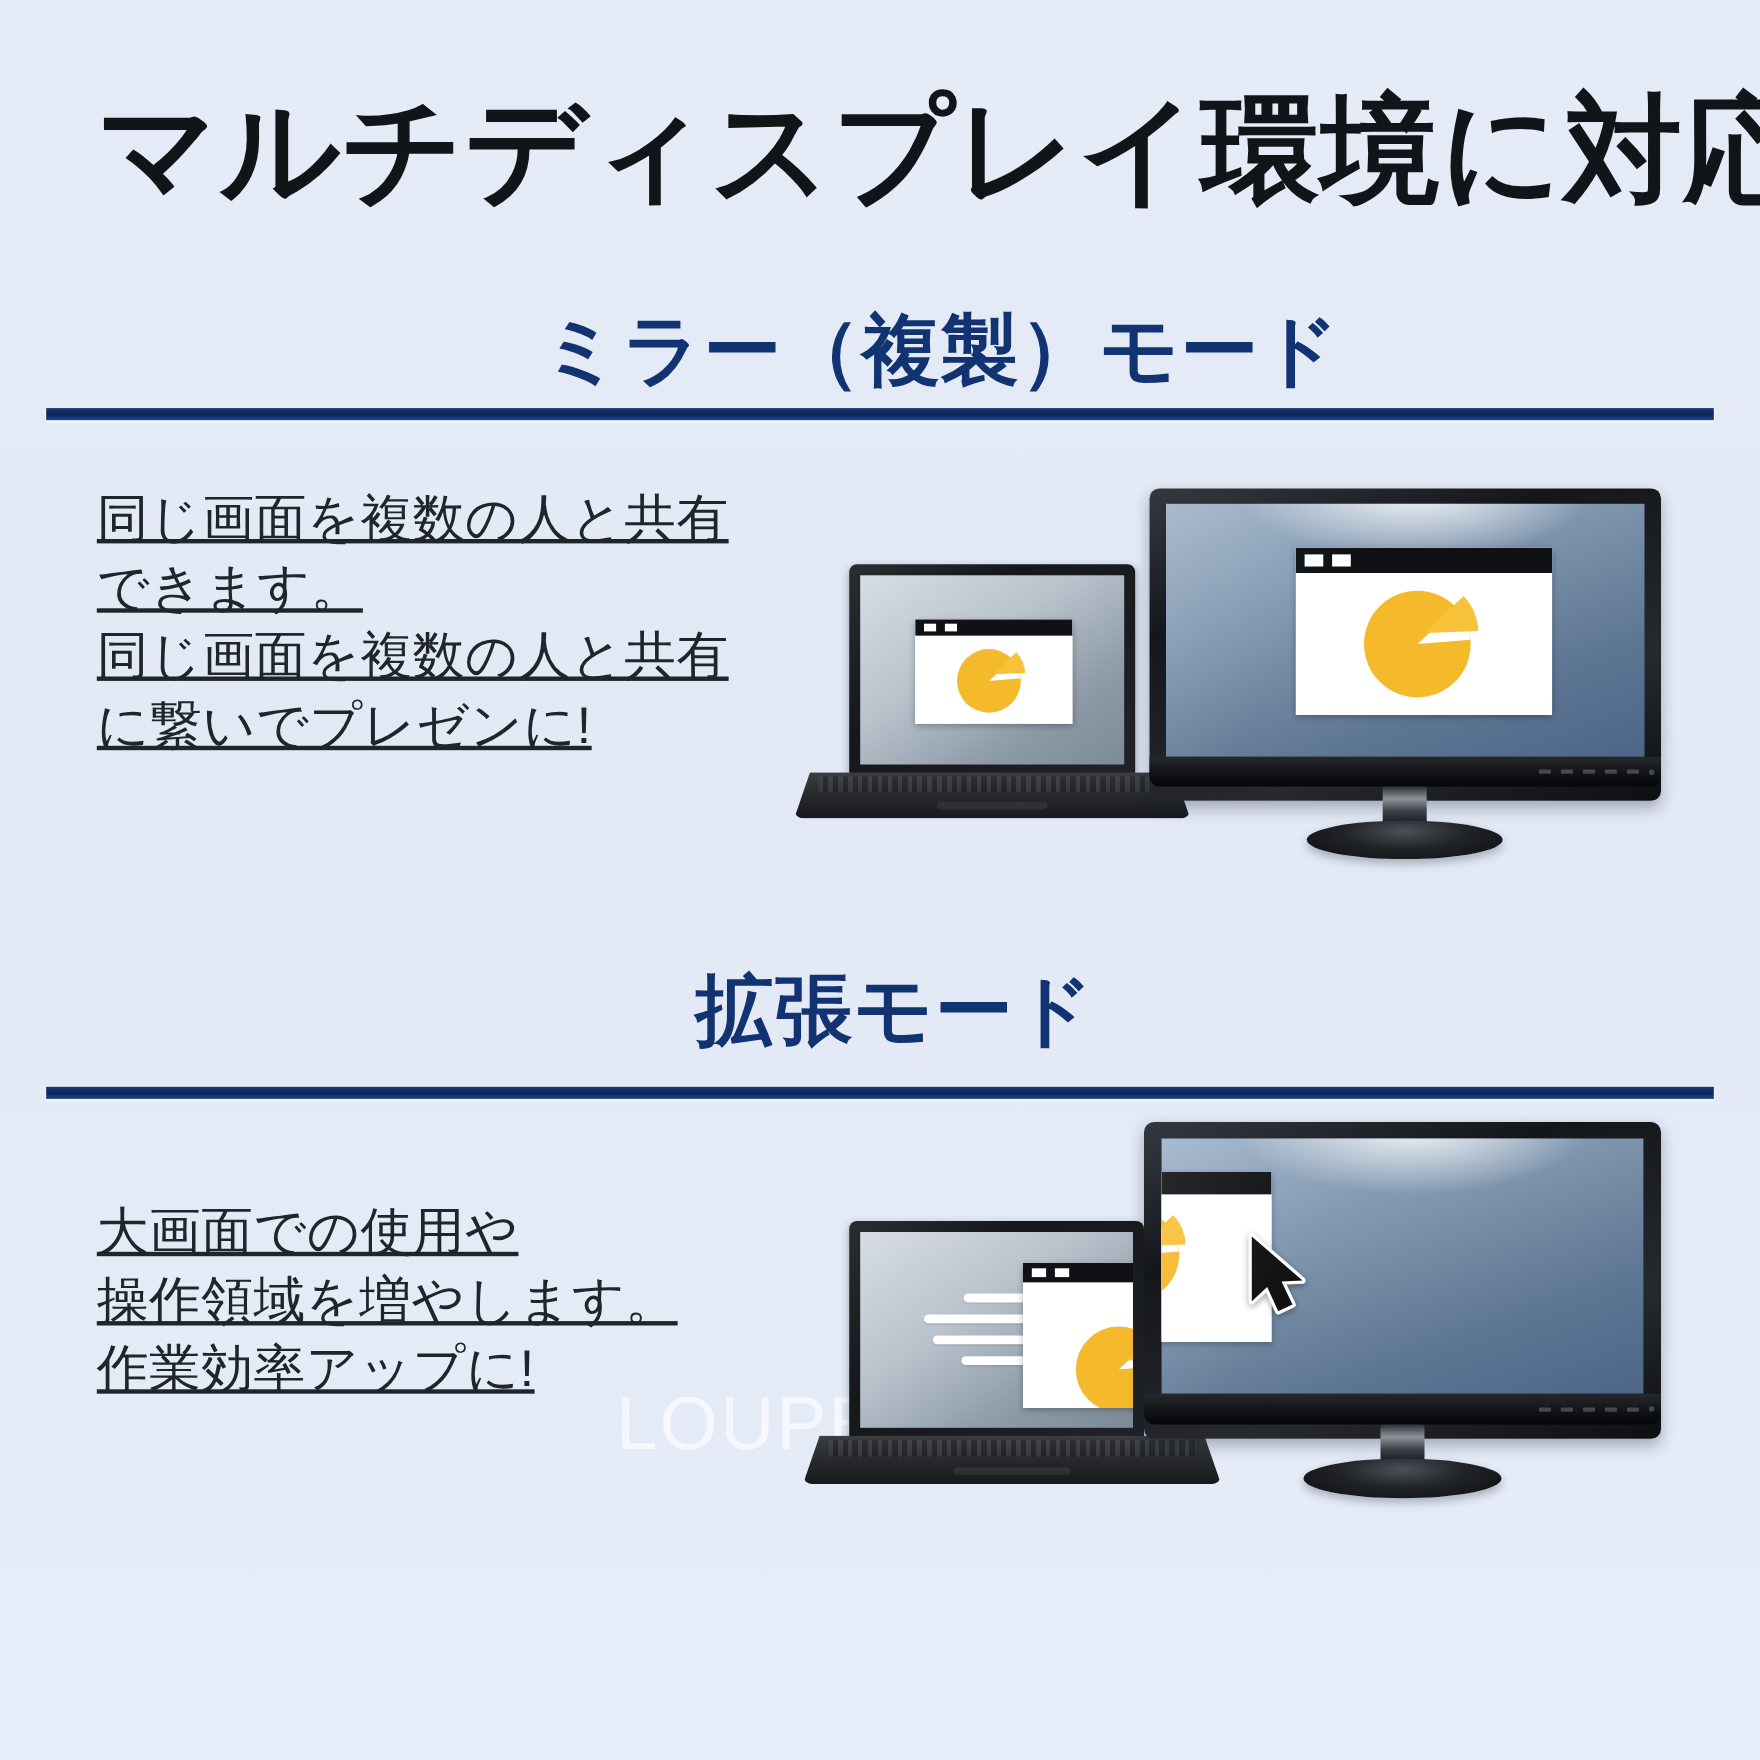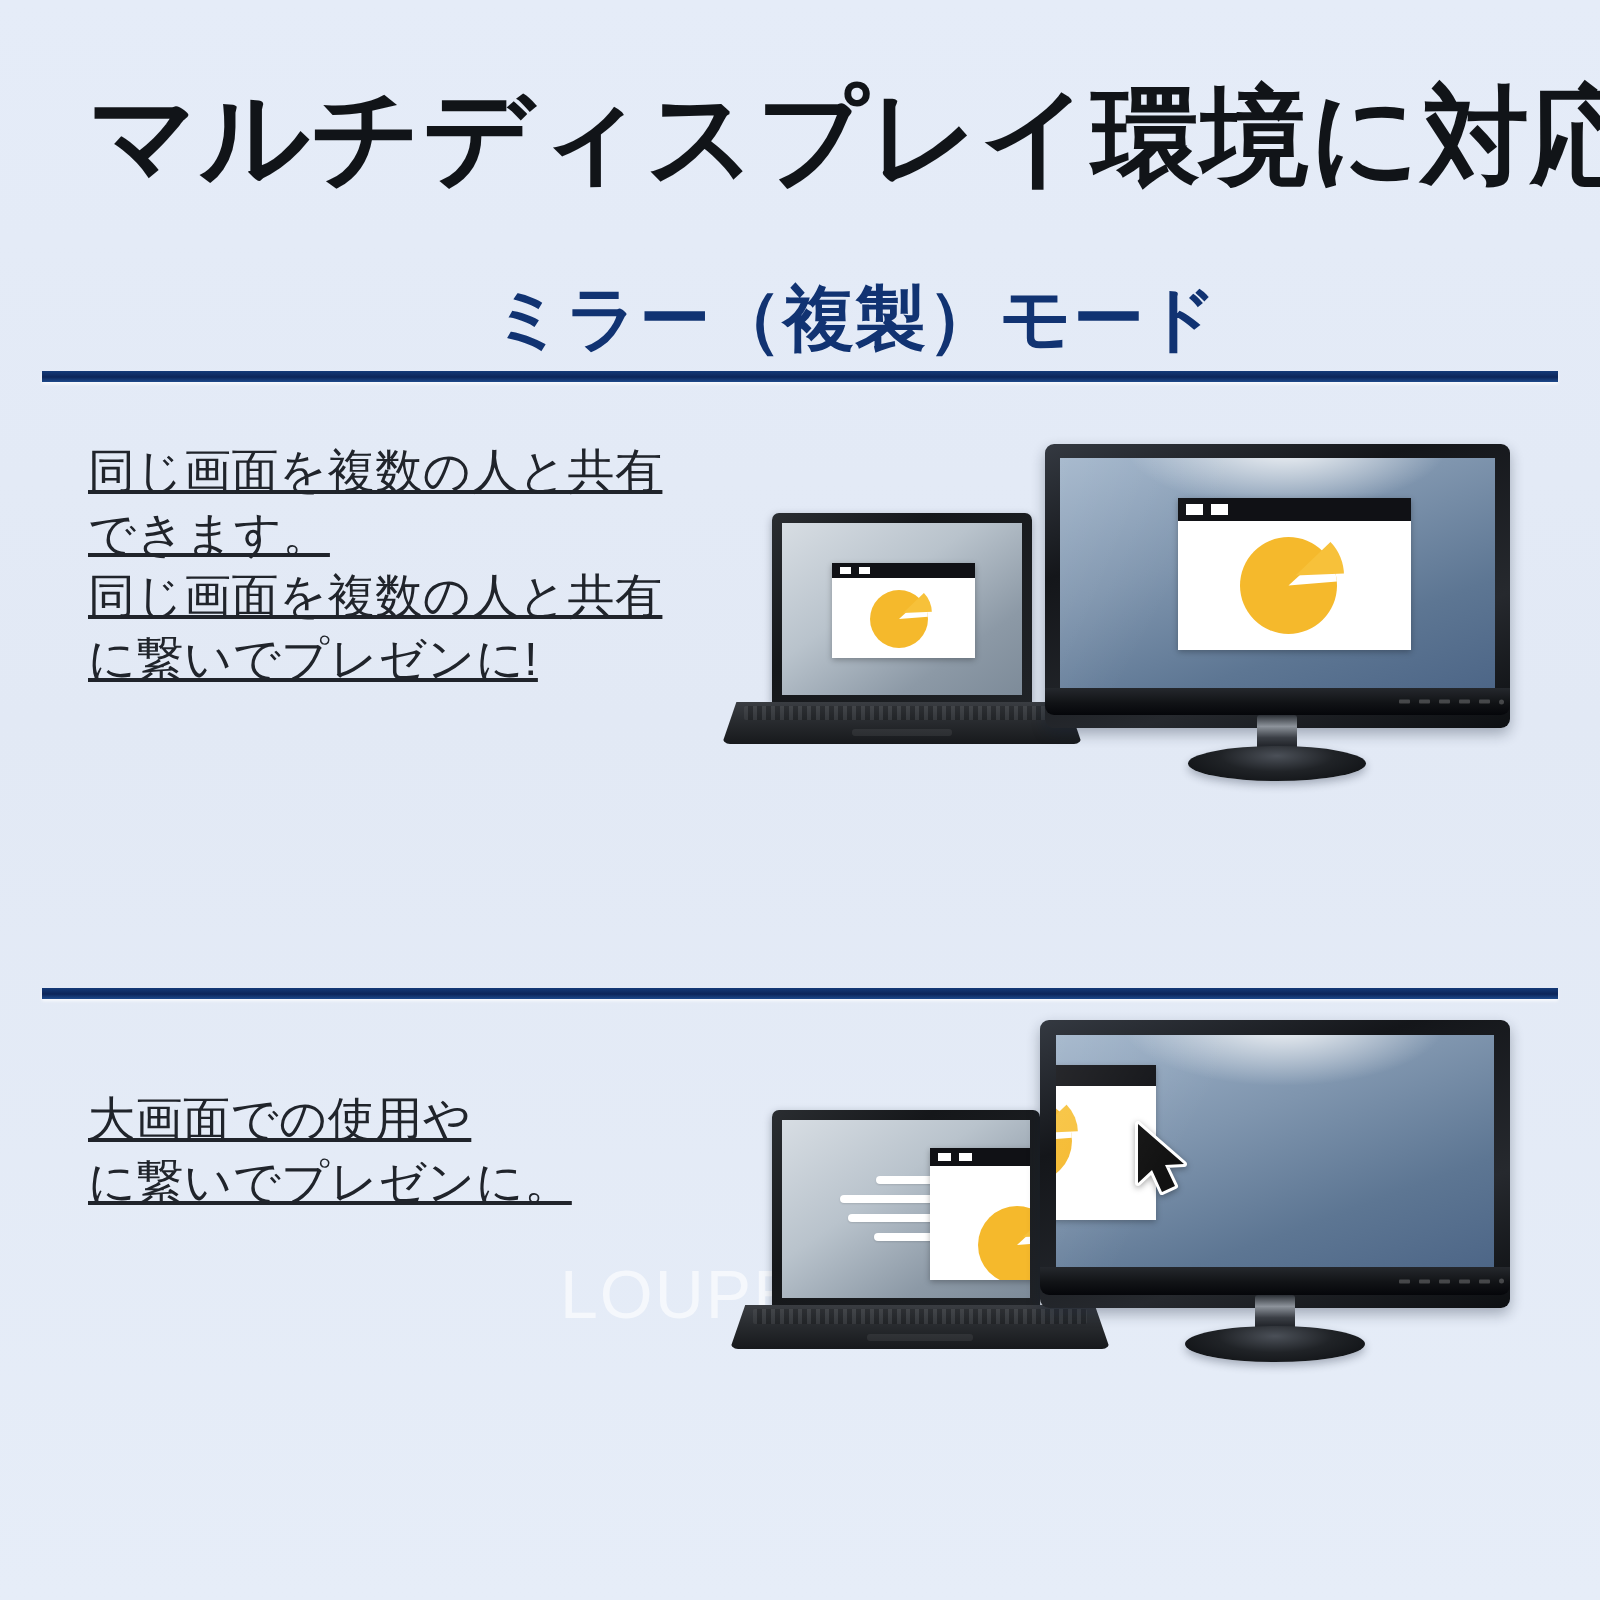--- a/index.html
+++ b/index.html
@@ -254,25 +254,27 @@
             <i></i>
             <i></i>
             <i class="dot"></i>
         </div>
       </div>
       <div class="mon-neck" style="left:calc(355px + 232px);top:285px;width:40px;height:38px;"></div>
       <div class="mon-foot" style="left:calc(355px + 232px);top:316px;width:178px;height:35px;"></div>
     </div>
   </div>
 
+  <div class="mode-title" id="extend-title">拡張モード</div>
   <div class="divider" id="divider-extend"></div>
 
   <div class="body-copy" id="extend-copy">
     <div>大画面での使用や</div>
-    <div>に繋いでプレゼンに。</div>
+    <div>操作領域を増やします。</div>
+    <div>作業効率アップに!</div>
   </div>
 
   <div class="watermark">LOUPE STUDIO</div>
 
   <div class="scene" id="scene-extend">
 
     <div class="laptop">
       <div class="lap-lid" style="left:32px;top:90px;width:268px;height:198px;"></div>
       <div class="lap-screen" style="left:42px;top:100px;width:248px;height:178px;">
         <div class="motion" style="left:58px;top:56px;width:116px;">

